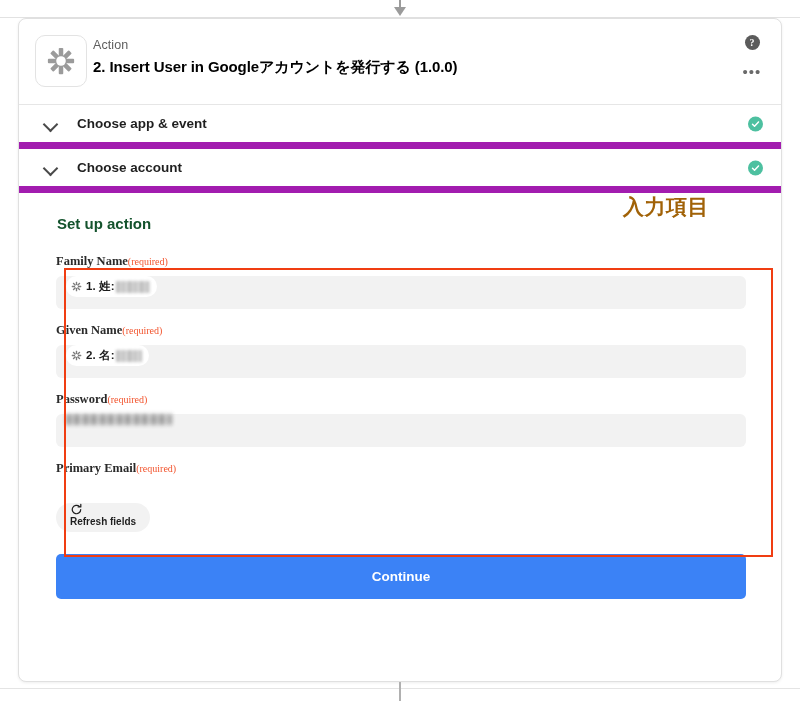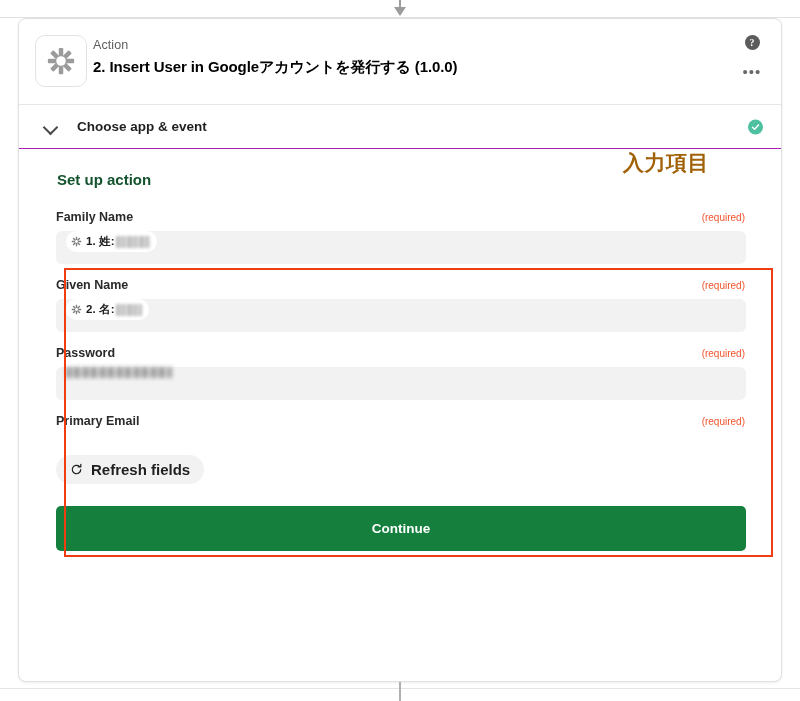--- a/index.html
+++ b/index.html
@@ -137,21 +137,21 @@
     color: #6a6a6a;
     font-size: 15px;
     letter-spacing: 1px;
     line-height: 10px;
   }
 
   
   .collapse-row {
     position: relative;
     height: 44px;
-    border-bottom: 1px solid #a21caf;
+    border-bottom: 7px solid #a21caf;
     display: flex;
     align-items: center;
     padding: 0 16px 0 24px;
     box-sizing: border-box;
   }
   .chev {
     width: 16px; height: 16px;
     flex: 0 0 auto;
     margin-right: 18px;
     position: relative;
@@ -227,24 +227,24 @@
 
   .fields {
     margin: 22px 0 0 15px;
     width: 690px;
   }
   .field {
     margin-bottom: 14px;
   }
   .field-head {
     display: flex;
-    justify-content: space-between;
     align-items: baseline;
     padding: 0 1px 0 0;
     margin-bottom: 7px;
+    font-family: Liberation Serif, serif;
   }
   .field-label {
     font-size: 12.5px;
     font-weight: bold;
     color: #2a2a2a;
   }
   .required {
     font-size: 10px;
     color: #f2542d;
   }
@@ -299,44 +299,44 @@
         #c6c6c6 5px, #c6c6c6 9px,
         #8e8e8e 9px, #8e8e8e 13px,
         #d2d2d2 13px, #d2d2d2 17px);
     filter: blur(2.1px);
   }
 
   
   .refresh-btn {
     margin: 13px 0 0 15px;
     display: inline-flex;
-    align-items: center;
     height: 29px;
     padding: 0 14px;
     background: #f2f2f2;
     border-radius: 15px;
     border: none;
-    font-size: 15px;
+    font-size: 10px;
     font-weight: bold;
     color: #1f1f1f;
     cursor: pointer;
     font-family: "Liberation Sans", sans-serif;
+    flex-direction: column;
   }
   .refresh-icon {
     margin-right: 8px;
     display: inline-flex;
   }
 
   
   .continue-btn {
     display: block;
     margin: 22px 0 0 15px;
     width: 690px;
     height: 45px;
-    background: #15803d;
+    background: #3b82f6;
     color: #ffffff;
     border: none;
     border-radius: 5px;
     font-size: 13.5px;
     font-weight: bold;
     cursor: pointer;
     font-family: "Liberation Sans", sans-serif;
   }
 </style>
 </head>
@@ -377,20 +377,29 @@
     <div class="collapse-row">
       <span class="chev"></span>
       <span class="collapse-label">Choose app &amp; event</span>
       <span class="check-badge">
         <svg width="9" height="9" viewBox="0 0 12 12" aria-hidden="true">
           <path d="M2 6.3 L4.7 9 L10 3.2" fill="none" stroke="#ffffff" stroke-width="1.9" stroke-linecap="round" stroke-linejoin="round"></path>
         </svg>
       </span>
     </div>
 
+    <div class="collapse-row">
+      <span class="chev"></span>
+      <span class="collapse-label">Choose account</span>
+      <span class="check-badge">
+        <svg width="9" height="9" viewBox="0 0 12 12" aria-hidden="true">
+          <path d="M2 6.3 L4.7 9 L10 3.2" fill="none" stroke="#ffffff" stroke-width="1.9" stroke-linecap="round" stroke-linejoin="round"></path>
+        </svg>
+      </span>
+    </div>
 
     <div class="card-body">
       <div class="annotation">入力項目</div>
       <div class="section-title">Set up action</div>
 
       <div class="fields">
 
         <div class="field">
           <div class="field-head">
             <span class="field-label">Family Name</span>

